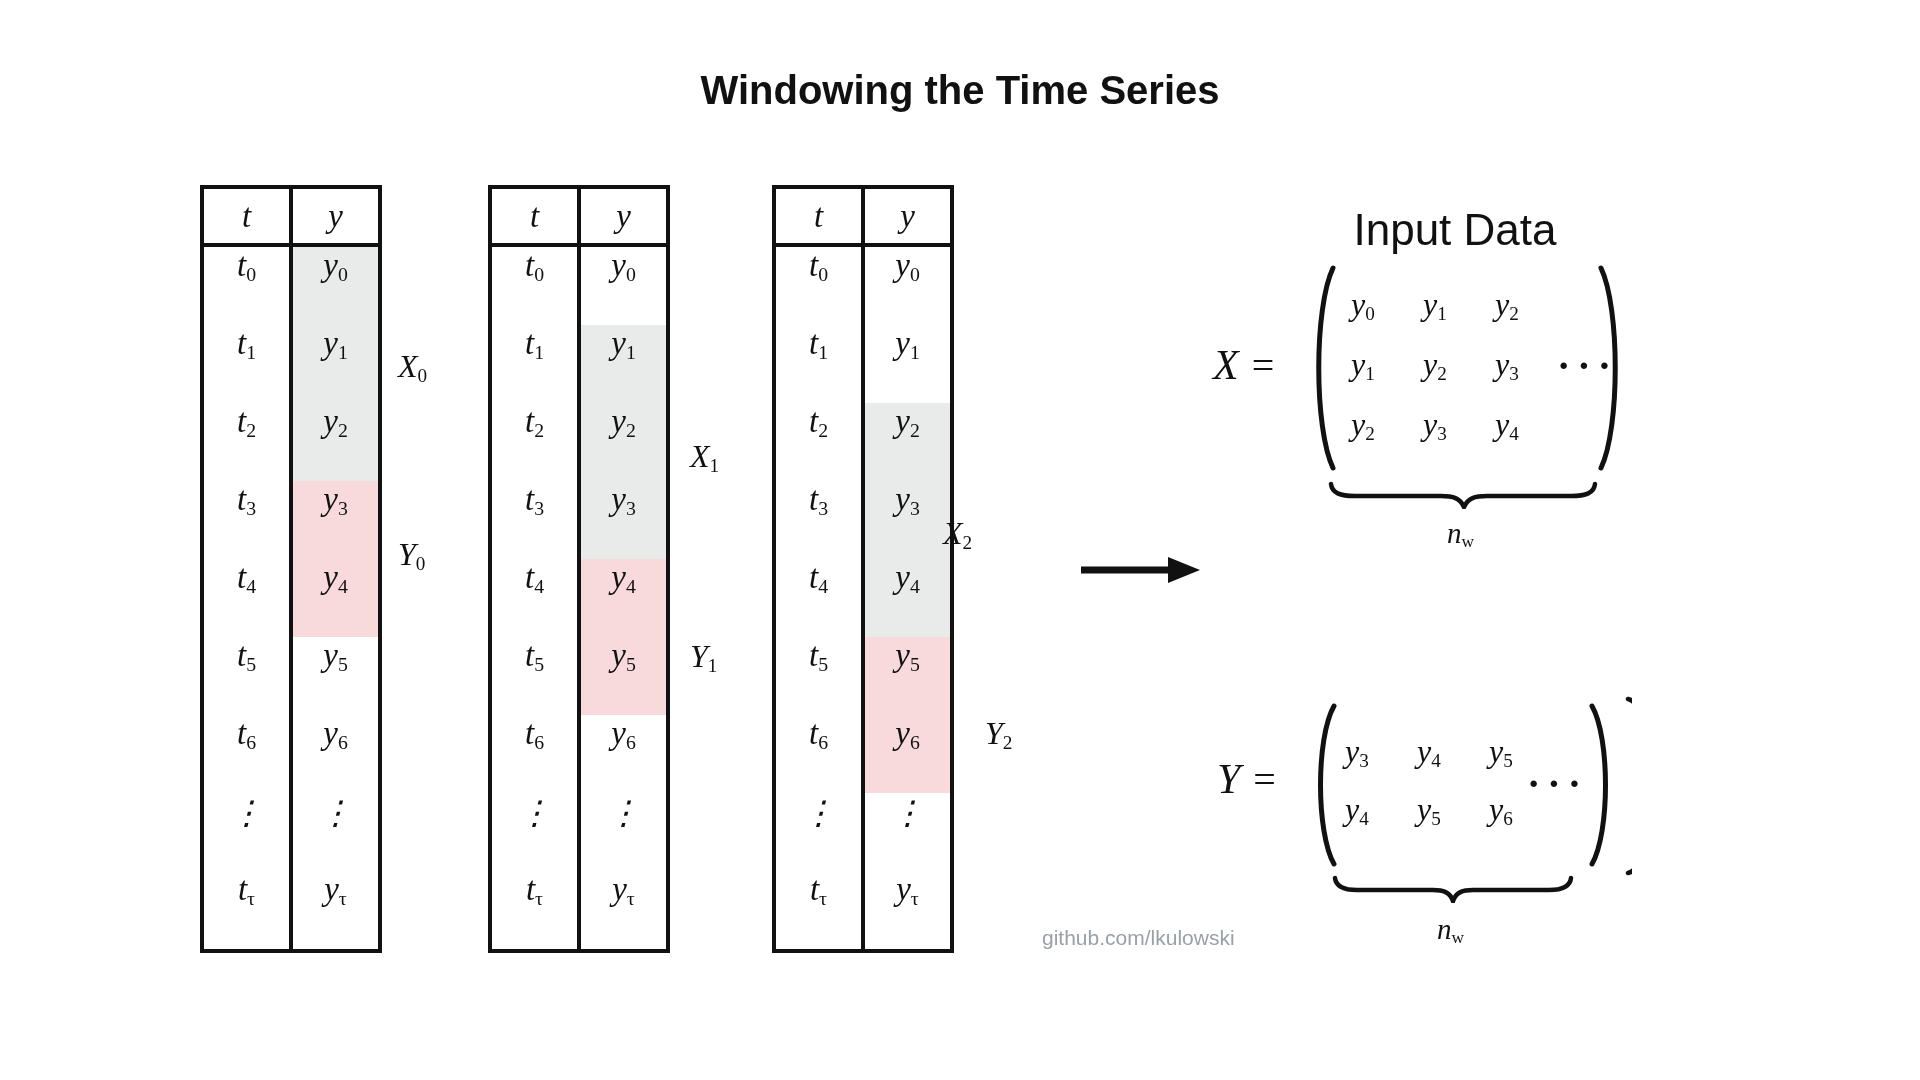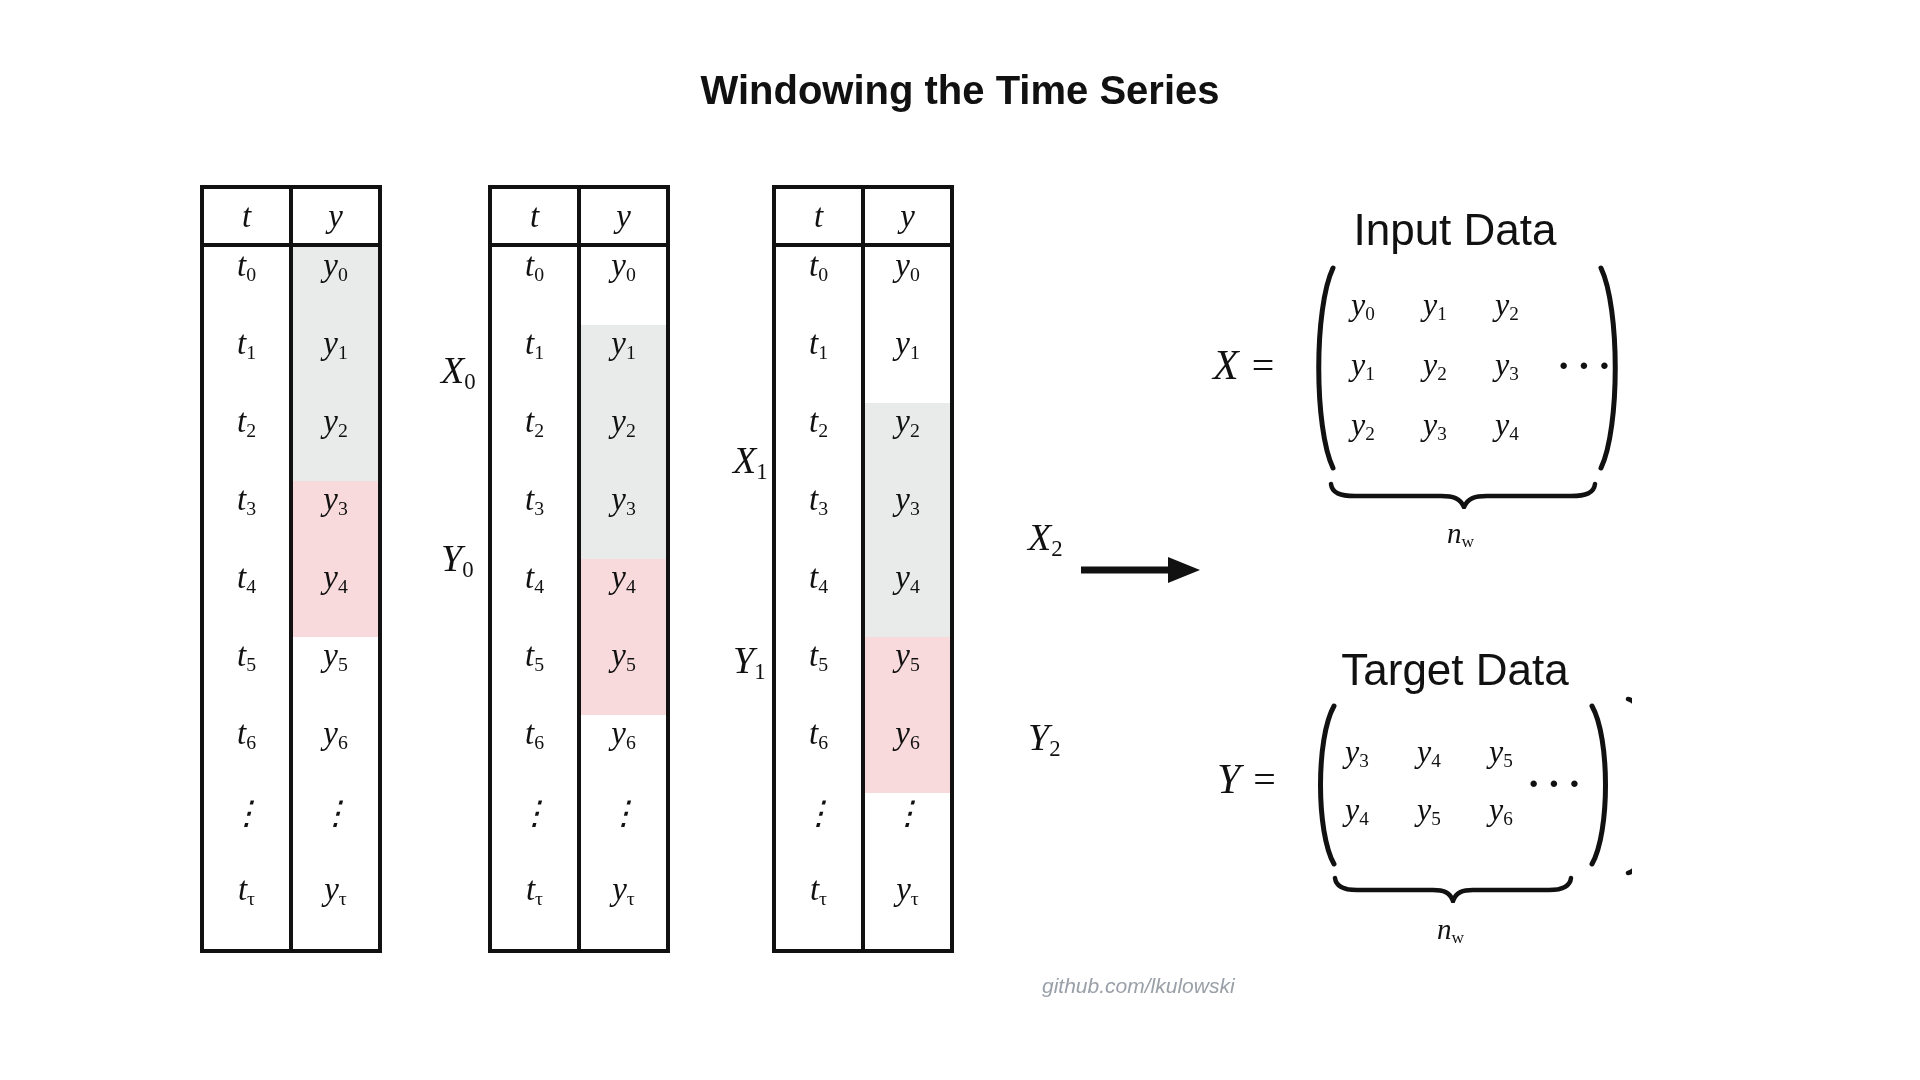--- a/index.html
+++ b/index.html
@@ -17,21 +17,21 @@
   .hc{flex:1;display:flex;align-items:center;justify-content:center;font-size:33px;}
   .yb{border-left:4px solid #111;box-sizing:border-box;}
   .tbody{flex:1;display:flex;}
   .col{flex:1;position:relative;}
   .colstack{position:absolute;left:0;top:0;right:0;bottom:0;display:flex;flex-direction:column;z-index:1;}
   .cell{flex:1;display:flex;justify-content:center;font-size:33px;}
   .hl{position:absolute;left:0;right:0;z-index:0;}
   .hlx{background:#e9eaea;}
   .hly{background:#f9dadc;}
 
-  .wlabel{font-size:38px;margin-left:43px;}
+  .wlabel{font-size:32px;}
 
   
   .eqgroup{position:absolute;width:520px;}
   .sect-title{position:absolute;left:0;top:0;width:500px;text-align:center;font-size:44px;}
   .lhs{position:absolute;display:flex;align-items:center;gap:13px;}
   .lhs .v{font-size:42px;}
   .lhs .eq{font-family:"Liberation Serif","DejaVu Serif",serif;font-size:40px;font-style:normal;}
   .mgrid{position:absolute;display:flex;flex-direction:column;}
   .mrow{display:flex;}
   .mcell{width:72px;display:flex;align-items:center;justify-content:center;font-size:32px;}
@@ -284,21 +284,21 @@
             </div>
           </div>
       </div>
     </div>
   </div>
 
   <span class="abs m wlabel" style="left:398px;top:348px;"><span>X</span><sub>0</sub></span>
   <span class="abs m wlabel" style="left:398px;top:536px;"><span>Y</span><sub>0</sub></span>
   <span class="abs m wlabel" style="left:690px;top:438px;"><span>X</span><sub>1</sub></span>
   <span class="abs m wlabel" style="left:690px;top:638px;"><span>Y</span><sub>1</sub></span>
-  <span class="abs m wlabel" style="left:985px;top:515px;"><span>X</span><sub>2</sub></span>
+  <span class="abs m wlabel" style="left:943px;top:515px;"><span>X</span><sub>2</sub></span>
   <span class="abs m wlabel" style="left:985px;top:715px;"><span>Y</span><sub>2</sub></span>
 
   <svg class="svgabs" style="left:1078px;top:552px;" width="124" height="36" viewBox="0 0 124 36">
     <line x1="3" y1="18" x2="94" y2="18" stroke="#111" stroke-width="7"></line>
     <polygon points="90,5 122,18 90,31" fill="#111"></polygon>
   </svg>
 
   <div class="eqgroup" style="left:1205px;top:205px;height:370px;">
     <div class="sect-title">Input Data</div>
     <div class="lhs" style="left:8px;top:136px;">
@@ -351,21 +351,20 @@
       <path d="M7,3 C16,5 17,14 17,28 L17,95 C17,104 19,107 26,109 C19,111 17,114 17,123 L17,190 C17,204 16,213 7,215" fill="none" stroke="#111" stroke-width="4.5" stroke-linecap="round"></path>
     </svg>
     <span class="nlabel m" style="left:478px;top:142px;"><span>n</span><sub>i</sub></span>
     <svg class="svgabs" style="left:122px;top:274px;" width="272" height="30" viewBox="0 0 272 30">
       <path d="M4,5 C5,14 13,17 28,17 L114,17 C126,17 133,19 137,28 C141,19 148,17 160,17 L244,17 C259,17 267,14 268,5" fill="none" stroke="#111" stroke-width="4.5" stroke-linecap="round"></path>
     </svg>
     <span class="nlabel m" style="left:242px;top:312px;"><span>n</span><sub>w</sub></span>
   </div>
 
   <div class="eqgroup" style="left:1205px;top:645px;height:330px;">
-    <div class="sect-title">Target Data</div>
     <div class="lhs" style="left:12px;top:110px;">
       <span class="m v">Y</span>
         <span class="eq">=</span>
     </div>
     <svg class="svgabs" style="left:103px;top:57px;" width="32" height="166" viewBox="0 0 32 166">
       <path d="M26,4 C8,36 8,130 26,162" fill="none" stroke="#111" stroke-width="5" stroke-linecap="round"></path>
     </svg>
     <div class="mgrid g-tg" style="left:116px;top:78px;">
       <div class="mrow">
           <div class="mcell">
@@ -397,15 +396,15 @@
     <svg class="svgabs" style="left:416px;top:51px;" width="30" height="180" viewBox="0 0 30 180">
       <path d="M7,3 C16,5 17,14 17,27 L17,77 C17,86 19,88 26,90 C19,92 17,94 17,103 L17,153 C17,166 16,175 7,177" fill="none" stroke="#111" stroke-width="4.5" stroke-linecap="round"></path>
     </svg>
     <span class="nlabel m" style="left:491px;top:122px;"><span>n</span><sub>o</sub></span>
     <svg class="svgabs" style="left:126px;top:228px;" width="244" height="30" viewBox="0 0 244 30">
       <path d="M4,5 C5,14 13,17 26,17 L102,17 C112,17 119,19 122,28 C125,19 132,17 142,17 L218,17 C231,17 239,14 240,5" fill="none" stroke="#111" stroke-width="4.5" stroke-linecap="round"></path>
     </svg>
     <span class="nlabel m" style="left:232px;top:268px;"><span>n</span><sub>w</sub></span>
   </div>
 
-  <div class="abs watermark" style="left:1042px;top:974px;font-style:italic;">github.com/lkulowski</div>
+  <div class="abs watermark" style="left:1042px;top:926px;">github.com/lkulowski</div>
 
 </div>
 
 </body></html>

